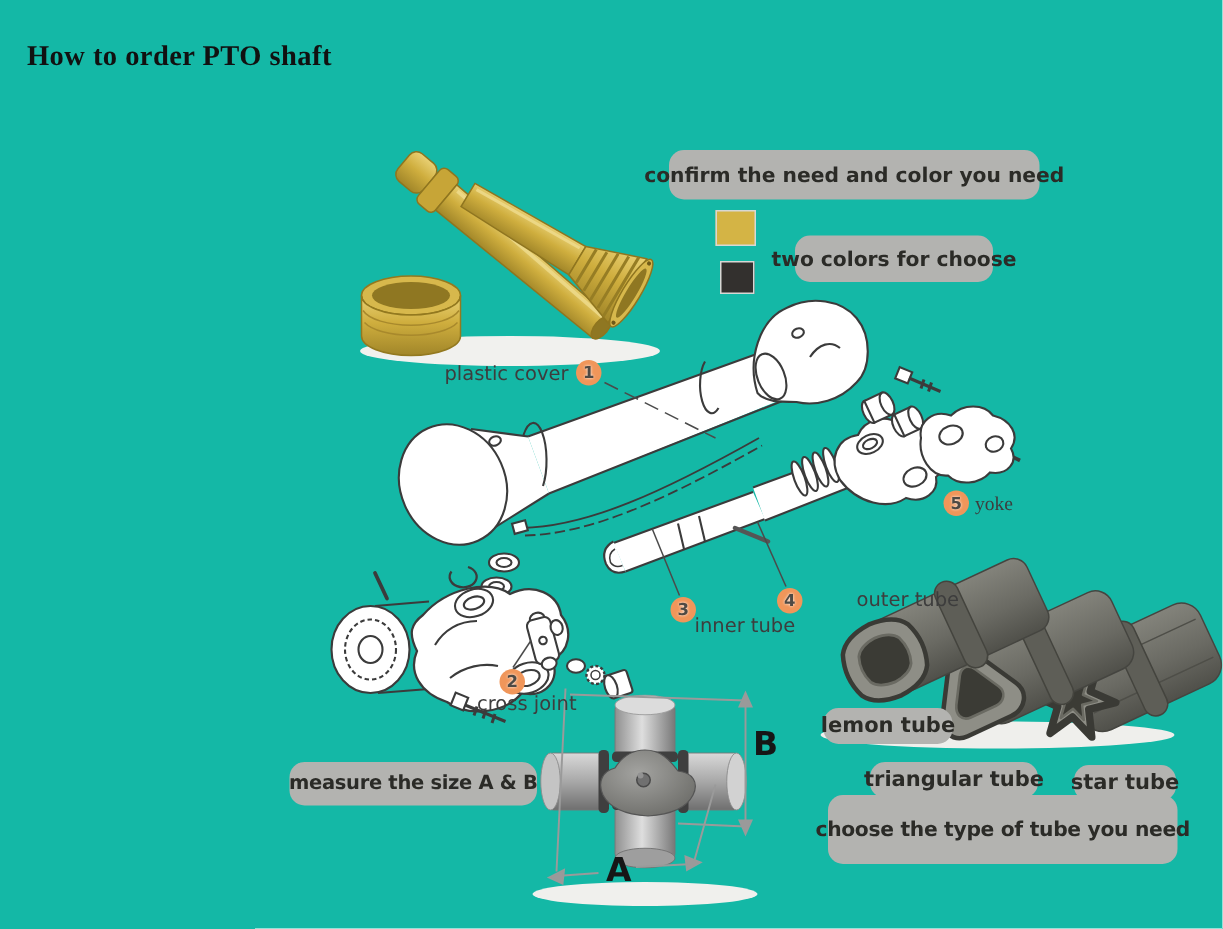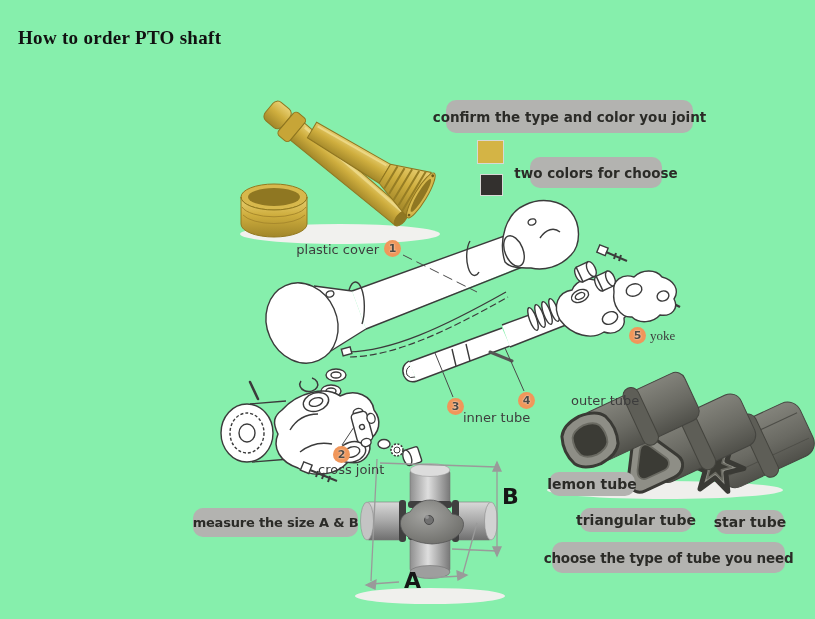--- a/index.html
+++ b/index.html
@@ -1,16 +1,16 @@
 <!DOCTYPE html>
 <html><head>
 <meta charset="utf-8">
 <style>
   html,body{margin:0;padding:0;background:#ffffff;}
-  #stage{position:relative;width:815px;height:619px;background:#86efac;overflow:hidden;
+  #stage{position:relative;width:815px;height:619px;background:#14b8a6;overflow:hidden;
          font-family:"DejaVu Sans", sans-serif;}
   #page-title{position:absolute;left:18px;top:14px;font-family:"Liberation Serif", serif;
               font-weight:bold;font-size:19px;color:#111;letter-spacing:.3px;}
   svg{position:absolute;left:0;top:0;}
   .callout{position:absolute;display:flex;align-items:center;justify-content:center;
            background:#b3b3b0;border-radius:10px;color:#2b2b27;font-weight:bold;
            white-space:nowrap;}
   .swatch{position:absolute;border:1px solid #d8d8d5;}
   .marker{position:absolute;width:17px;height:17px;border-radius:50%;
           display:flex;align-items:center;justify-content:center;
@@ -239,21 +239,21 @@
         <rect x="0" y="-26" width="112" height="52" rx="10" fill="url(#tubeBody)" stroke="#454540"></rect>
         <rect x="48" y="-31" width="16" height="62" rx="8" fill="#5e5e57" stroke="#44443e"></rect>
         <path d="M0,-26 Q18,-25 24,-15 Q30,0 24,15 Q18,25 0,26 Q-18,25 -24,15 Q-30,0 -24,-15 Q-18,-25 0,-26 Z" fill="#8e8e86" stroke="#3a3a35" stroke-width="3"></path>
         <path transform="scale(0.62)" d="M0,-26 Q18,-25 24,-15 Q30,0 24,15 Q18,25 0,26 Q-18,25 -24,15 Q-30,0 -24,-15 Q-18,-25 0,-26 Z" fill="#3b3b35" stroke="#6a6a62" stroke-width="3"></path>
       </g>
     </g>
   </svg>
 
   <h1 id="page-title">How to order PTO shaft</h1>
 
-  <div class="callout" style="left:446px;top:100px;width:247px;height:33px;font-size:13.5px;">confirm the type and color you joint</div>
+  <div class="callout" style="left:446px;top:100px;width:247px;height:33px;font-size:13.5px;">confirm the need and color you need</div>
 
   <div class="swatch" style="left: 477px; top: 140px; width: 25px; height: 22px; background: rgb(212, 180, 69);"></div>
   <div class="swatch" style="left: 480px; top: 174px; width: 21px; height: 20px; background: rgb(51, 48, 46);"></div>
 
   <div class="callout" style="left:530px;top:157px;width:132px;height:31px;font-size:13.5px;">two colors for choose</div>
 
   <div class="part-label" style="left:255px;top:242px;width:124px;text-align:right;">plastic cover</div>
   <div class="marker" style="left: 384px; top: 240px; background: rgb(240, 150, 90);">
     <span>1</span>
   </div>
@@ -279,15 +279,15 @@
   <div class="part-label" style="left:650px;top:328px;font-family:Liberation Serif, serif;">yoke</div>
 
   <div class="callout" style="left:193px;top:508px;width:165px;height:29px;font-size:13px;letter-spacing:-.2px;">measure the size A &amp; B</div>
   <div class="dim-letter" style="left:502px;top:484px;">B</div>
   <div class="dim-letter" style="left:404px;top:568px;">A</div>
 
   <div class="callout" style="left:549px;top:472px;width:86px;height:24px;font-size:14px;">lemon tube</div>
   <div class="callout" style="left:580px;top:493px;width:112px;height:24px;font-size:14px;margin-top:15px;">triangular tube</div>
   <div class="callout" style="left:716px;top:510px;width:68px;height:24px;font-size:14px;">star tube</div>
 
-  <div class="callout" style="left:552px;top:542px;width:233px;height:31px;font-size:13.5px;letter-spacing:-.2px;text-align:right;">choose the type of tube you need</div>
+  <div class="callout" style="left:552px;top:530px;width:233px;height:46px;font-size:13.5px;letter-spacing:-.2px;text-align:right;">choose the type of tube you need</div>
 
 </div>
 
 </body></html>

